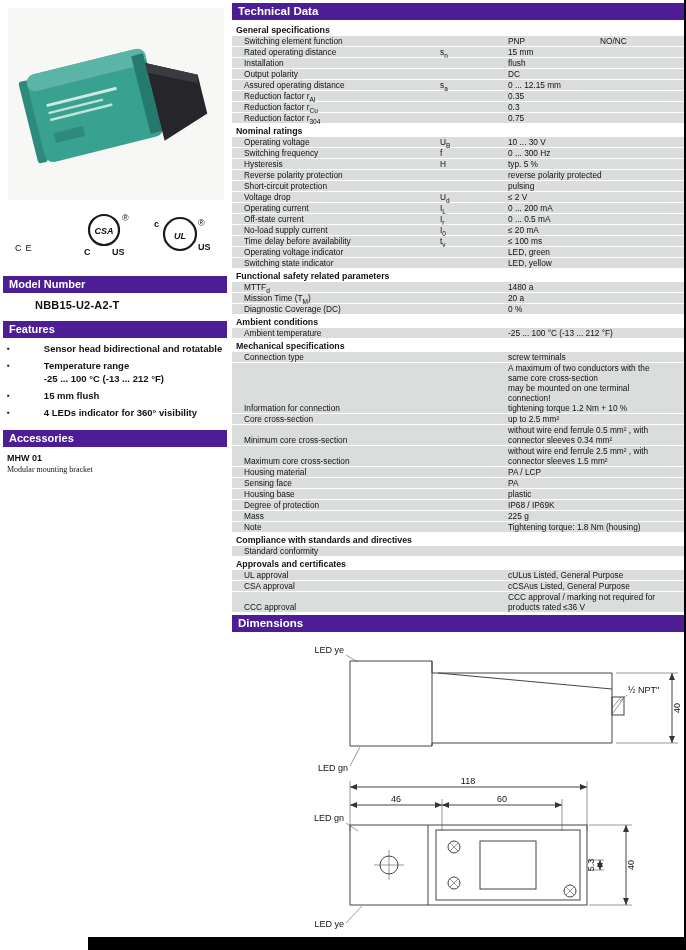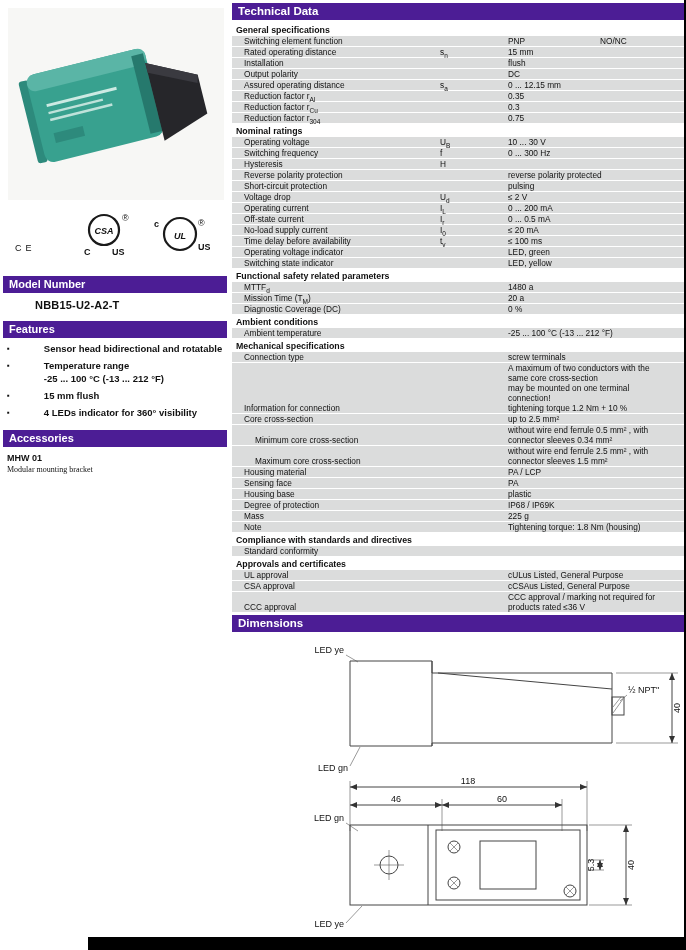--- a/index.html
+++ b/index.html
@@ -33,21 +33,21 @@
   .feature .ftext { white-space:pre-line;padding-left:29px; }
 
   .accessories { margin:6px 6px 0 7px; }
   .acc-name { font-weight:bold; font-size:9px; }
   .acc-desc { font-size:8px; margin-top:2px;font-family:Liberation Serif, serif; }
 
   #tech-table { margin-top:1px; }
   .spec-section-title { font-weight:bold; font-size:8.8px; padding:2px 0 1px 4px; background:#fff; }
   .spec-row { display:flex; align-items:flex-end; background:#dbdcdc; margin-bottom:1px; font-size:8.3px; line-height:10px;gap:44px; }
   .spec-row .c-label { width:164px; padding-left:12px; flex:none; }
-  .spec-row.indent .c-label { padding-left:23px; }
+  .spec-row.indent .c-label { padding-left:12px; }
   .spec-row .c-sym { width:24px; flex:none; }
   .spec-row .c-val { flex:1; white-space:pre-line; padding-right:20px; min-height:10px; }
   .spec-row .c-val .v1 { display:inline-block; min-width:92px; }
   sub { font-size:6.5px; line-height:0; }
 
   .drawings { margin-top:3px; }
   svg text { font-family:"Liberation Sans", sans-serif; font-size:9px; fill:#111; }
   .dimline { stroke:#444; stroke-width:1; fill:none; }
   .thin { stroke:#555; stroke-width:0.6; fill:none; }
 </style>
@@ -179,20 +179,21 @@
           <div class="c-val">10 ... 30 V</div>
         </div>
         <div class="spec-row">
           <div class="c-label">Switching frequency</div>
           <div class="c-sym">f</div>
           <div class="c-val">0 ... 300 Hz</div>
         </div>
         <div class="spec-row">
           <div class="c-label">Hysteresis</div>
           <div class="c-sym">H</div>
+          <div class="c-val">typ. 5 %</div>
         </div>
         <div class="spec-row">
           <div class="c-label">Reverse polarity protection</div>
           <div class="c-sym"></div>
           <div class="c-val">reverse polarity protected</div>
         </div>
         <div class="spec-row">
           <div class="c-label">Short-circuit protection</div>
           <div class="c-sym"></div>
           <div class="c-val">pulsing</div>

